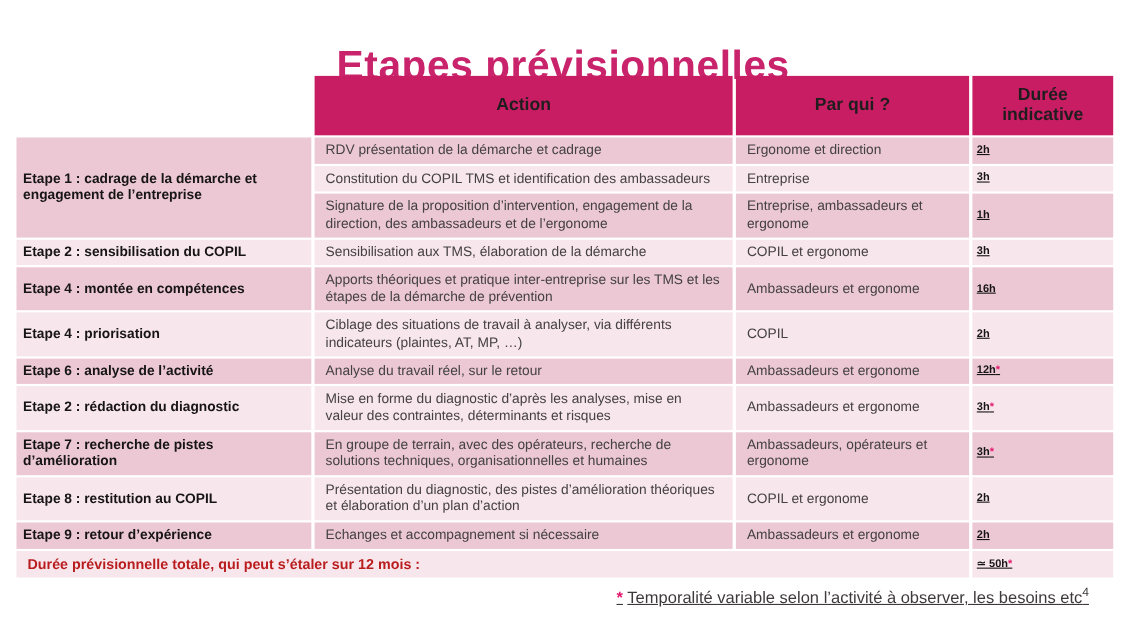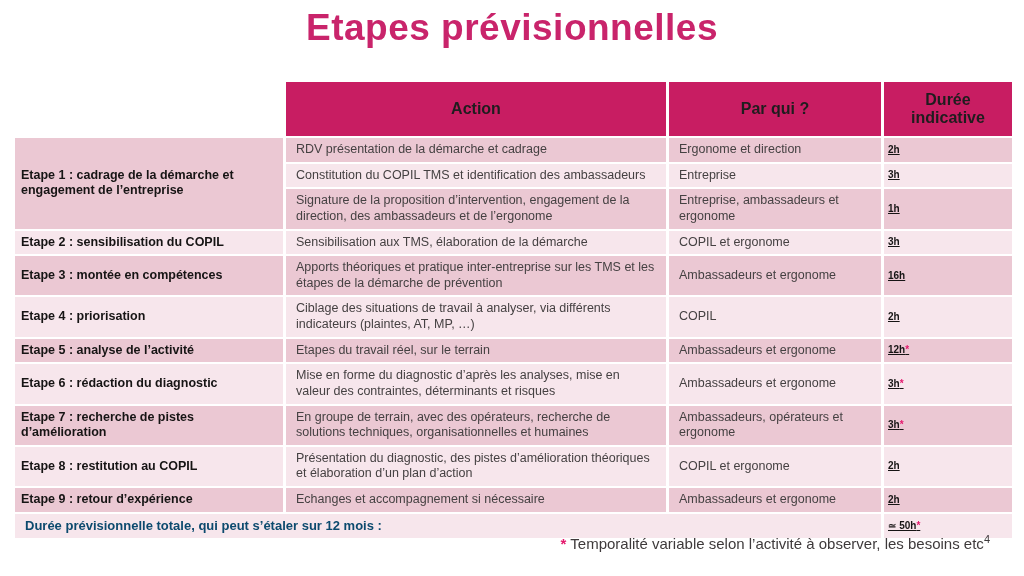--- a/index.html
+++ b/index.html
@@ -8,45 +8,46 @@
     background:#ffffff;
     font-family:"Liberation Sans", sans-serif;
   }
   .page-title{
     text-align:center;
     color:#c9246b;
     font-size:37px;
     font-weight:700;
     letter-spacing:.5px;
     padding-top:7px;
+    margin-top:32px;
   }
   table.steps{
-    position:absolute;left:12px;top:80px;width:1000px;
+    position:absolute;left:12px;top:67px;width:1000px;
     border-collapse:separate;border-spacing:3px 2px;table-layout:fixed;
   }
   th{
     background:#c81d62;color:#1f1d1e;
     font-size:16px;font-weight:700;text-align:center;vertical-align:middle;
     padding:4px 6px;height:46px;line-height:1.15;
   }
   th.blank{background:transparent;}
   td{
     text-align:left;vertical-align:middle;
     font-size:12.5px;line-height:1.25;color:#454142;
     padding:4px 10px;
   }
   tr.med  td{background:#ebc8d3;}
   tr.light td{background:#f7e6ec;}
   td.etape{font-weight:700;color:#161414;padding:4px 6px;margin-top:16px;}
   td.duree{font-weight:700;color:#161414;font-size:10px;padding:4px 4px;text-decoration:underline;}
-  tr.total td.label{font-weight:700;color:#0c4a6e;font-size:13px;}
+  tr.total td.label{font-weight:700;color:#b91c1c;font-size:13px;}
   .star{color:#e4186c;font-weight:700;}
   .footnote{
     position:absolute;right:34px;top:533px;
-    font-size:15px;color:#3e3a3b;white-space:nowrap;
+    font-size:15px;color:#3e3a3b;white-space:nowrap;text-decoration:underline;
   }
   .footnote .star{margin-right:4px;}
   .footnote sup{font-size:11px;color:#3e3a3b;}
 </style>
 </head>
 <body>
 
 <div class="page-title">Etapes prévisionnelles</div>
 
 <table class="steps">
@@ -81,39 +82,39 @@
       <td>Entreprise, ambassadeurs et ergonome</td>
       <td class="duree"><span>1h</span><span class="star"></span></td>
     </tr>
     <tr class="light">
       <td class="etape">Etape 2 : sensibilisation du COPIL</td>
       <td>Sensibilisation aux TMS, élaboration de la démarche</td>
       <td>COPIL et ergonome</td>
       <td class="duree"><span>3h</span><span class="star"></span></td>
     </tr>
     <tr class="med">
-      <td class="etape">Etape 3 : montée en compétences</td>
+      <td class="etape">Etape 4 : montée en compétences</td>
       <td>Apports théoriques et pratique inter-entreprise sur les TMS et les étapes de la démarche de prévention</td>
       <td>Ambassadeurs et ergonome</td>
       <td class="duree"><span>16h</span><span class="star"></span></td>
     </tr>
     <tr class="light">
       <td class="etape">Etape 4 : priorisation</td>
       <td>Ciblage des situations de travail à analyser, via différents indicateurs (plaintes, AT, MP, …)</td>
       <td>COPIL</td>
       <td class="duree"><span>2h</span><span class="star"></span></td>
     </tr>
     <tr class="med">
-      <td class="etape">Etape 5 : analyse de l’activité</td>
-      <td>Etapes du travail réel, sur le terrain</td>
+      <td class="etape">Etape 6 : analyse de l’activité</td>
+      <td>Analyse du travail réel, sur le retour</td>
       <td>Ambassadeurs et ergonome</td>
       <td class="duree"><span>12h</span><span class="star">*</span></td>
     </tr>
     <tr class="light">
-      <td class="etape">Etape 6 : rédaction du diagnostic</td>
+      <td class="etape">Etape 2 : rédaction du diagnostic</td>
       <td>Mise en forme du diagnostic d’après les analyses, mise en valeur des contraintes, déterminants et risques</td>
       <td>Ambassadeurs et ergonome</td>
       <td class="duree"><span>3h</span><span class="star">*</span></td>
     </tr>
     <tr class="med">
       <td class="etape">Etape 7 : recherche de pistes d’amélioration</td>
       <td>En groupe de terrain, avec des opérateurs, recherche de solutions techniques, organisationnelles et humaines</td>
       <td>Ambassadeurs, opérateurs et ergonome</td>
       <td class="duree"><span>3h</span><span class="star">*</span></td>
     </tr>

